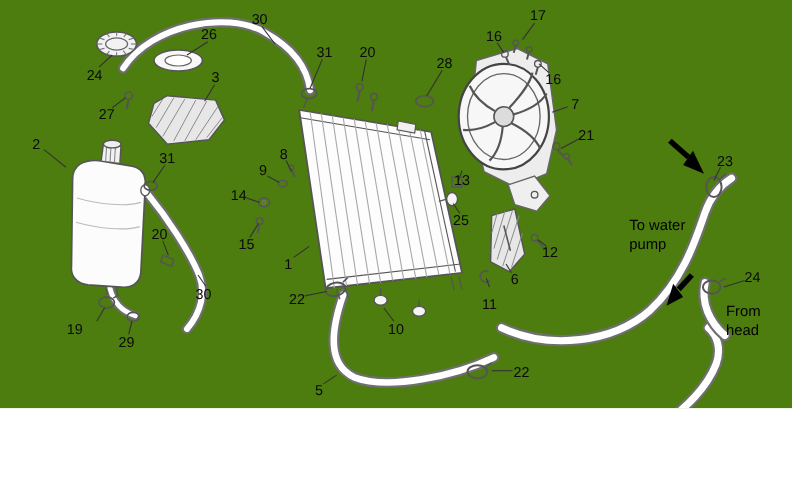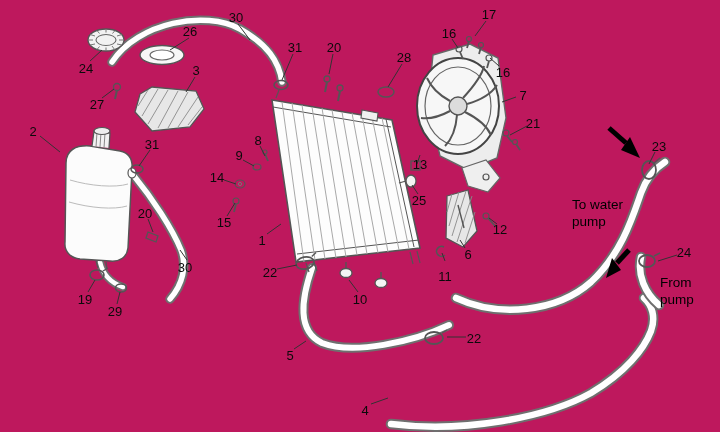--- a/index.html
+++ b/index.html
@@ -1,21 +1,21 @@
 <!DOCTYPE html>
 <html><head>
 <meta charset="utf-8">
 <style>
   html,body{margin:0;padding:0}
   body{
     width:720px;height:441px;background:#ffffff;
     font-family:"Liberation Sans",sans-serif;
     -webkit-font-smoothing:antialiased;
   }
-  .stage{position:relative;width:720px;height:432px;background:#be185d;overflow:hidden}
+  .stage{position:relative;width:720px;height:371px;background:#4d7c0f;overflow:hidden}
   .stage svg{position:absolute;left:0;top:0}
   .callout{
     position:absolute;transform:translate(-50%,-50%);
     font-size:13px;color:#0a0a0a;white-space:nowrap;
   }
   .note{
     position:absolute;transform:translate(-50%,-50%);
     font-size:13.5px;color:#000;text-align:left;line-height:1.25;
   }
 </style>
@@ -344,22 +344,22 @@
       <div class="callout" style="left: 419px; top: 200px;">25</div>
       <div class="callout" style="left: 224px; top: 222px;">15</div>
       <div class="callout" style="left: 145px; top: 213px;">20</div>
       <div class="callout" style="left: 262px; top: 240px;">1</div>
       <div class="callout" style="left: 500px; top: 229px;">12</div>
       <div class="callout" style="left: 468px; top: 254px;">6</div>
       <div class="callout" style="left: 185px; top: 267px;">30</div>
       <div class="callout" style="left: 445px; top: 276px;">11</div>
       <div class="callout" style="left: 270px; top: 272px;">22</div>
       <div class="callout" style="left: 360px; top: 299px;">10</div>
-      <div class="callout" style="left: 85px; top: 299px;">19</div>
+      <div class="callout" style="left: 68px; top: 299px;">19</div>
       <div class="callout" style="left: 115px; top: 311px;">29</div>
       <div class="callout" style="left: 684px; top: 252px;">24</div>
       <div class="callout" style="left: 474px; top: 338px;">22</div>
       <div class="callout" style="left: 290px; top: 355px;">5</div>
       <div class="callout" style="left: 365px; top: 410px;">4</div>
       <div class="note" style="left: 612px; top: 214px; width: 80px;">To water pump</div>
-      <div class="note" style="left: 686px; top: 292px; width: 52px;">From pump</div>
+      <div class="note" style="left: 686px; top: 292px; width: 52px;">From head</div>
     </div>
 </div>
 
 </body></html>

